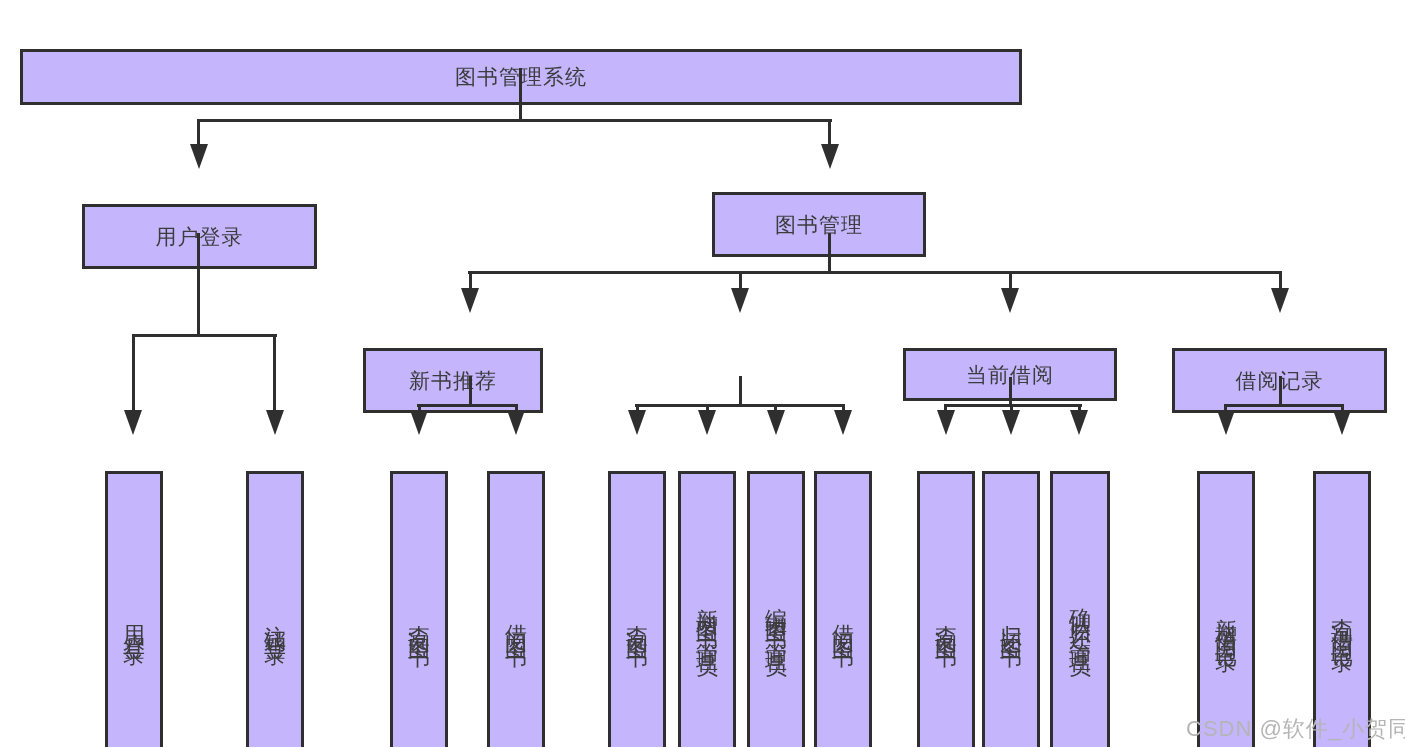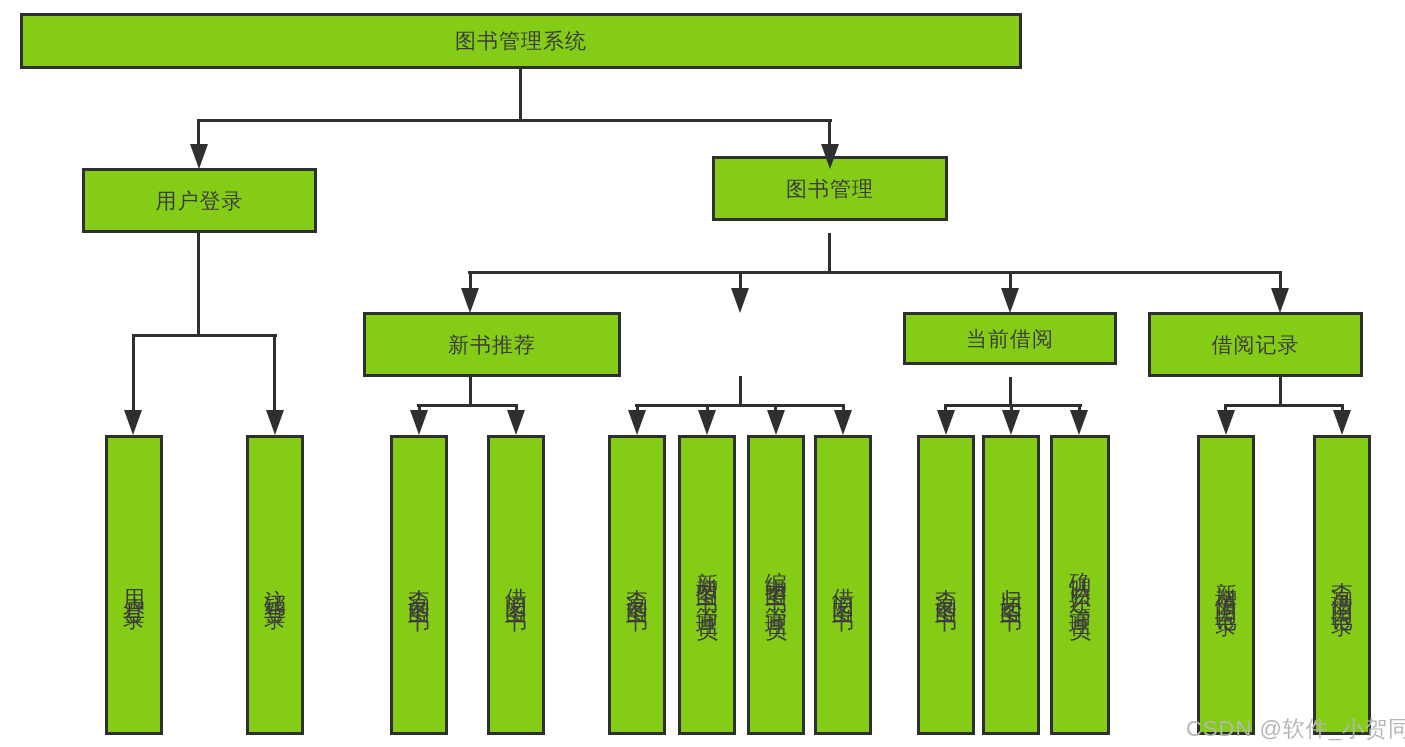--- a/index.html
+++ b/index.html
@@ -1,23 +1,23 @@
 <!DOCTYPE html>
 <html><head>
 <meta charset="utf-8">
 <style>
   html,body{margin:0;padding:0;background:#ffffff;}
   .stage{
     position:relative;width:1405px;height:747px;background:#ffffff;overflow:hidden;
     font-family:"Liberation Sans",sans-serif;color:#3c3c3c;
   }
   .box{
-    position:absolute;box-sizing:border-box;background:#84cc16;
+    position:absolute;box-sizing:border-box;background:#c4b5fd;
     border:3px solid #2f2f2f;display:flex;align-items:center;justify-content:center;
-    font-size:21px;letter-spacing:1px;color:#3c3c3c;
+    font-size:21px;letter-spacing:1px;color:#3c3c3c;margin-top:36px;
   }
   .leaf{
     writing-mode:vertical-rl;font-size:22px;letter-spacing:7px;line-height:1;
   }
   .ln{position:absolute;background:#2f2f2f;}
   .arw{
     position:absolute;width:0;height:0;
     border-left:9px solid transparent;border-right:9px solid transparent;
     border-top:25px solid #2f2f2f;
   }
@@ -27,25 +27,25 @@
   }
 </style>
 </head>
 <body>
 
 <div class="stage">
 
   <div class="box" style="left:20px;top:13px;width:1002px;height:56px">图书管理系统</div>
 
   <div class="box" style="left:82px;top:168px;width:235px;height:65px">用户登录</div>
-  <div class="box" style="left:712px;top:156px;width:236px;height:65px">图书管理</div>
+  <div class="box" style="left:712px;top:156px;width:214px;height:65px">图书管理</div>
 
-  <div class="box" style="left:363px;top:312px;width:258px;height:65px">新书推荐</div>
+  <div class="box" style="left:363px;top:312px;width:180px;height:65px">新书推荐</div>
   <div class="box" style="left:903px;top:312px;width:214px;height:53px">当前借阅</div>
-  <div class="box" style="left:1148px;top:312px;width:215px;height:65px">借阅记录</div>
+  <div class="box" style="left:1172px;top:312px;width:215px;height:65px">借阅记录</div>
 
   <div class="box leaf" style="left:105px;top:435px;width:58px;height:300px">用户登录</div>
   <div class="box leaf" style="left:246px;top:435px;width:58px;height:300px">注销登录</div>
 
   <div class="box leaf" style="left:390px;top:435px;width:58px;height:300px">查询图书</div>
   <div class="box leaf" style="left:487px;top:435px;width:58px;height:300px">借阅图书</div>
 
   <div class="box leaf" style="left:608px;top:435px;width:58px;height:300px">查询图书</div>
   <div class="box leaf" style="left:678px;top:435px;width:58px;height:300px">新增图书（管理员）</div>
   <div class="box leaf" style="left:747px;top:435px;width:58px;height:300px">编辑图书（管理员）</div>

